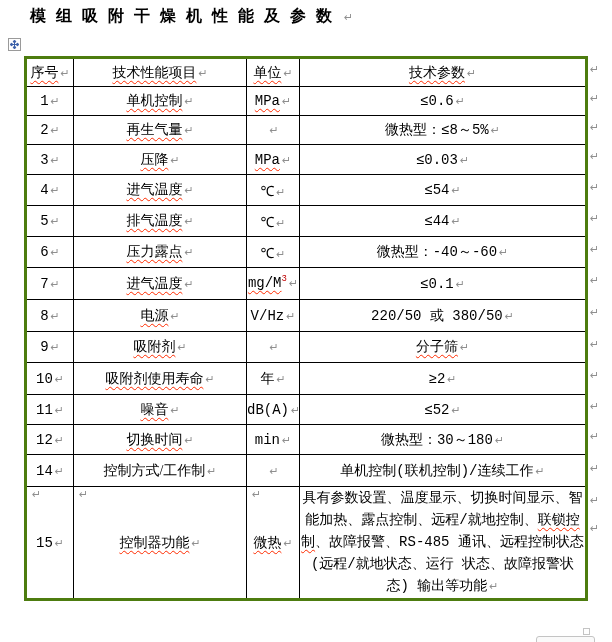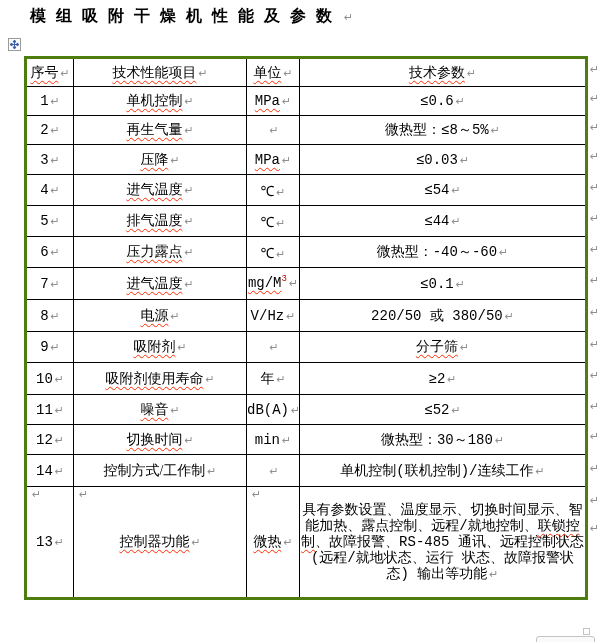--- a/index.html
+++ b/index.html
@@ -42,21 +42,21 @@
   }
   td.c-no{font-family:"Liberation Mono","DejaVu Sans Mono",monospace;font-size:13px;}
   td.c-unit{font-family:"Liberation Mono","DejaVu Sans Mono",monospace;font-size:13px;}
   td.c-value{font-family:"Liberation Mono","DejaVu Sans Mono",monospace;font-size:14px;}
   td.c-item{font-size:14px;}
   td.vleft{text-align:left;padding-left:46px;}
   td.u-left{text-align:left;padding-left:3px;}
   td.u-bottom{vertical-align:bottom;line-height:12px;}
   td.v-tall{
     text-align:justify;vertical-align:top;
-    padding:3px 5px 2px 6px;line-height:16px;font-size:14px;
+    padding:3px 5px 2px 6px;line-height:22px;font-size:14px;
   }
   td.rel{position:relative;}
   .cell-top-pilcrow{position:absolute;left:3px;top:1px;}
   
   .pilcrow{
     color:#8f8f8f;font-size:11px;font-family:"DejaVu Sans",sans-serif;
     margin-left:2px;font-weight:normal;text-decoration:none;display:inline;
   }
   .row-end-marks{position:absolute;left:590px;top:56px;width:16px;}
   .row-end-marks .pilcrow{position:absolute;left:0;margin:0;}
@@ -179,21 +179,21 @@
         <td class="c-unit"><span class="">min</span><span class="pilcrow">↵</span></td>
         <td class="c-value vleft"><span class="">微热型：30～180</span><span class="pilcrow">↵</span></td>
       </tr>
       <tr style="height:32px;">
         <td class="c-no"><span>14</span><span class="pilcrow">↵</span></td>
         <td class="c-item"><span class="">控制方式/工作制</span><span class="pilcrow">↵</span></td>
         <td class="c-unit"><span class="pilcrow">↵</span></td>
         <td class="c-value"><span class="">单机控制(联机控制)/连续工作</span><span class="pilcrow">↵</span></td>
       </tr>
       <tr style="height:112px;">
-        <td class="c-no rel"><span class="pilcrow cell-top-pilcrow">↵</span><span>13</span><span class="pilcrow">↵</span></td>
+        <td class="c-no rel"><span class="pilcrow cell-top-pilcrow">↵</span><span>15</span><span class="pilcrow">↵</span></td>
         <td class="c-item rel"><span class="pilcrow cell-top-pilcrow">↵</span><span class="wavy">控制器功能</span><span class="pilcrow">↵</span></td>
         <td class="c-unit rel"><span class="pilcrow cell-top-pilcrow">↵</span><span class="wavy">微热</span><span class="pilcrow">↵</span></td>
         <td class="c-value v-tall"><span class="">具有参数设置、温度显示、切换时间显示、智能加热、露点控制、远程/就地控制、</span><span class="wavy">联锁控制</span><span class="">、故障报警、RS-485 通讯、远程控制状态(远程/就地状态、运行 状态、故障报警状态) 输出等功能</span><span class="pilcrow">↵</span></td>
       </tr>
     </tbody>
 </table>
 
 <div class="row-end-marks" id="row-end-marks">
     <span class="pilcrow" style="top:7px;">↵</span>
     <span class="pilcrow" style="top:36px;">↵</span>

